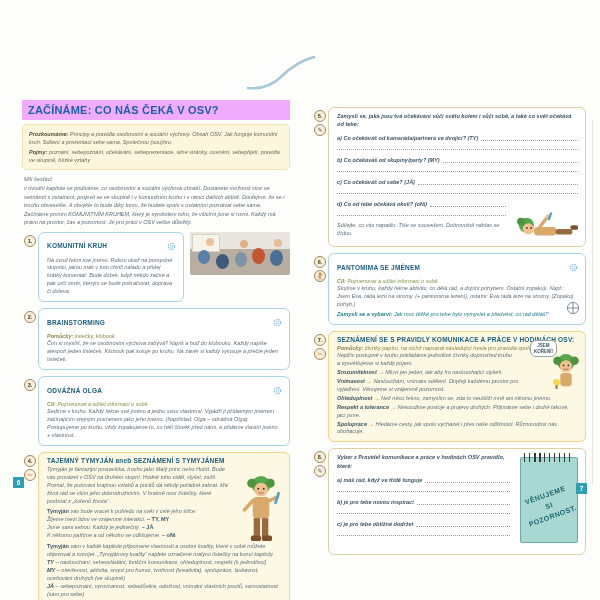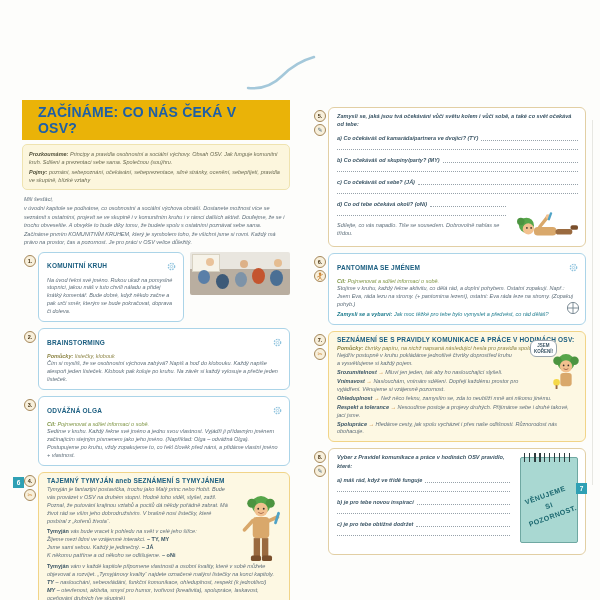--- a/index.html
+++ b/index.html
@@ -3,21 +3,21 @@
 <meta charset="utf-8">
 <style>
   html,body{margin:0;padding:0;background:#ffffff;}
   body{width:600px;height:600px;font-family:"Liberation Sans",sans-serif;}
   .canvas{position:relative;width:600px;height:600px;background:#fdfdfb;overflow:hidden;}
 
   .page{position:absolute;}
   .page-left{left:22px;top:100px;width:268px;}
   .page-right{left:312px;top:107px;width:274px;}
 
-  .banner{background:#eab308;color:#1e5fa6;font-weight:bold;font-size:14px;padding:4px 16px;letter-spacing:.2px;}
+  .banner{background:#f0abfc;color:#1e5fa6;font-weight:bold;font-size:11px;padding:4px 6px;letter-spacing:.2px;}
 
   .summary-box{background:#fcf6dd;border:1px solid #efe3b0;border-radius:5px;padding:4px 6px;margin-top:4px;
     font-size:5.5px;font-style:italic;color:#6b6b52;line-height:1.5;}
   .sum-row{margin:1px 0;}
   .sum-label{font-weight:bold;color:#4f4e38;}
 
   .intro{font-size:5.5px;font-style:italic;color:#5e6e7a;margin:5px 2px 5px 2px;line-height:1.5;}
   .intro div{margin-bottom:1px;}
 
   .act-box{position:relative;border-radius:6px;padding:4px 7px 5px 8px;margin:0 0 6px 16px;

